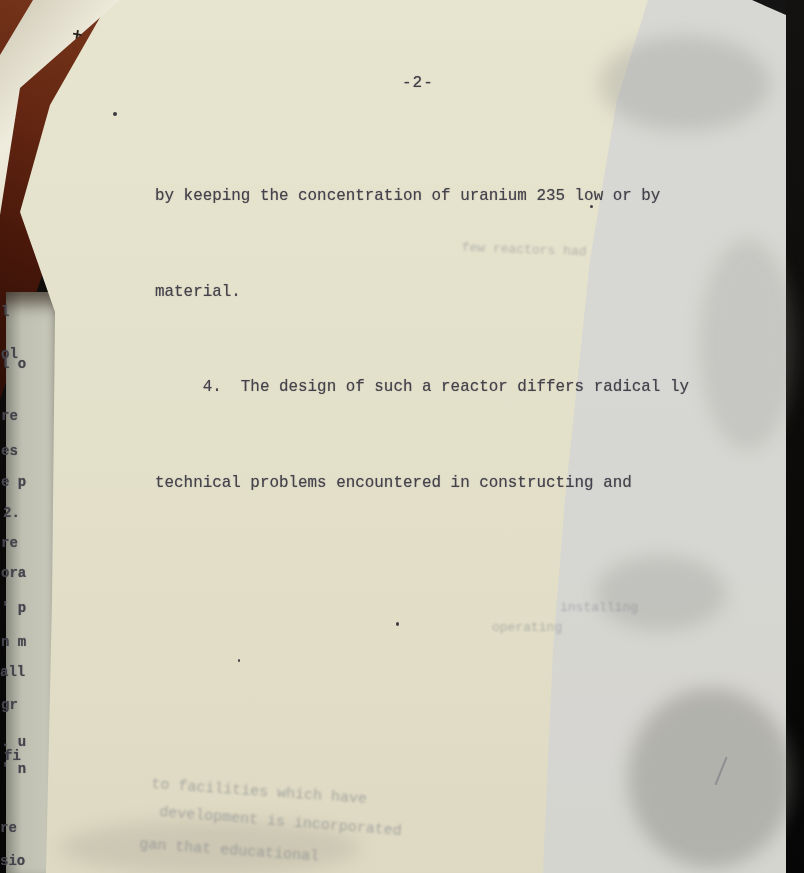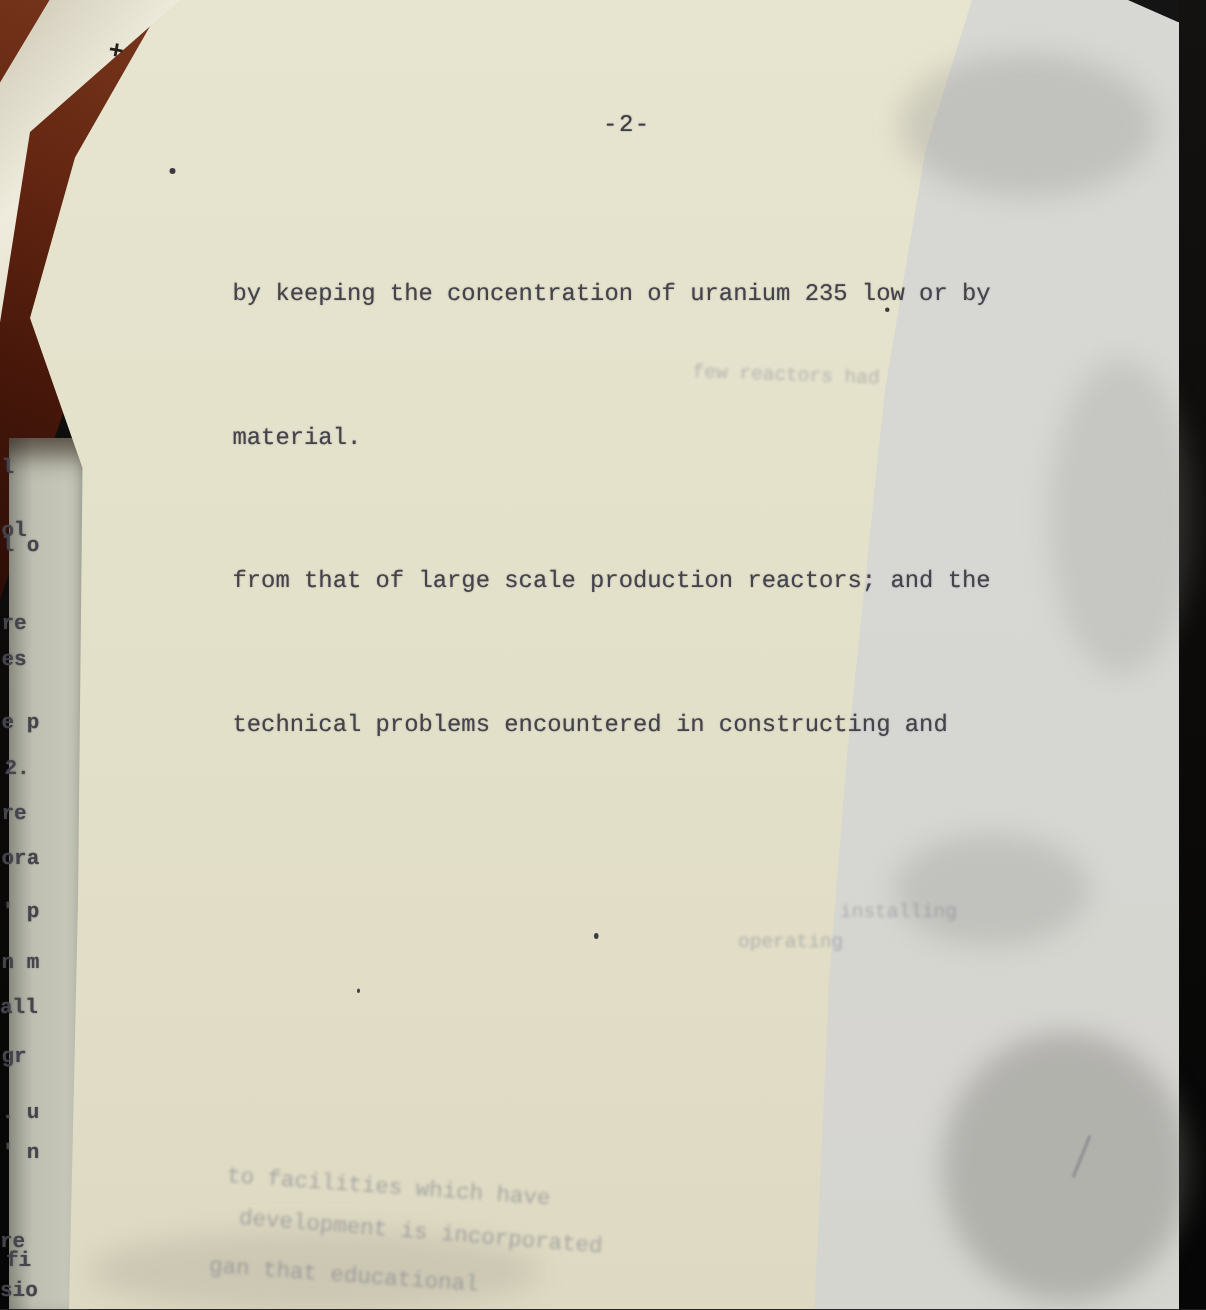--- a/index.html
+++ b/index.html
@@ -75,32 +75,32 @@
 
 <div class="scene">
 
   <div class="abs cover"></div>
 
   <div class="abs under-page"></div>
   <span class="frag" style="top:304px">l</span>
   <span class="frag" style="top:346px">ol</span>
   <span class="frag" style="top:356px">l o</span>
   <span class="frag" style="top:408px">re</span>
-  <span class="frag" style="top:432px">es</span>
+  <span class="frag" style="top:443px">es</span>
   <span class="frag" style="top:474px">e p</span>
   <span class="frag" style="top:505px;left:3px">2.</span>
   <span class="frag" style="top:535px">re</span>
   <span class="frag" style="top:565px">ora</span>
   <span class="frag" style="top:600px">' p</span>
   <span class="frag" style="top:634px">n m</span>
   <span class="frag" style="top:664px;left:0">all</span>
   <span class="frag" style="top:697px">gr</span>
   <span class="frag" style="top:734px">. u</span>
   <span class="frag" style="top:761px">' n</span>
-  <span class="frag" style="top:833px;left:4px">fi</span>
+  <span class="frag" style="top:748px;left:4px">fi</span>
   <span class="frag" style="top:820px;left:0">re</span>
   <span class="frag" style="top:853px;left:0">sio</span>
 
   <div class="abs page"></div>
   <div class="abs band"></div>
 
   <div class="smudge" style="left:600px;top:36px;width:170px;height:95px;background:rgba(150,150,146,.33)"></div>
   <div class="smudge" style="left:700px;top:240px;width:95px;height:210px;background:rgba(148,148,143,.25)"></div>
   <div class="smudge" style="left:596px;top:556px;width:130px;height:75px;background:rgba(140,140,136,.28)"></div>
   <div class="smudge" style="left:628px;top:688px;width:165px;height:180px;background:rgba(120,120,116,.38)"></div>
@@ -110,21 +110,21 @@
   <span class="ghost g-small" style="left:492px;top:620px">operating</span>
   <span class="ghost g-small" style="left:560px;top:600px">installing</span>
   <span class="ghost" style="left:152px;top:776px;transform:rotate(4deg)">to facilities which have</span>
   <span class="ghost" style="left:160px;top:804px;transform:rotate(4.5deg)">development is incorporated</span>
   <span class="ghost" style="left:140px;top:836px;transform:rotate(4deg)">gan that educational</span>
 
   <div class="abs pageno">-2-</div>
   <div class="abs typed">
     <div>by keeping the concentration of uranium 235 low or by</div>
     <div>material.</div>
-    <div>from that of large scale production reactors; and the</div>
+    <div>     4.  The design of such a reactor differs radical ly</div>
     <div>technical problems encountered in constructing and</div>
     
     
     
     
     
     
     
     
     

